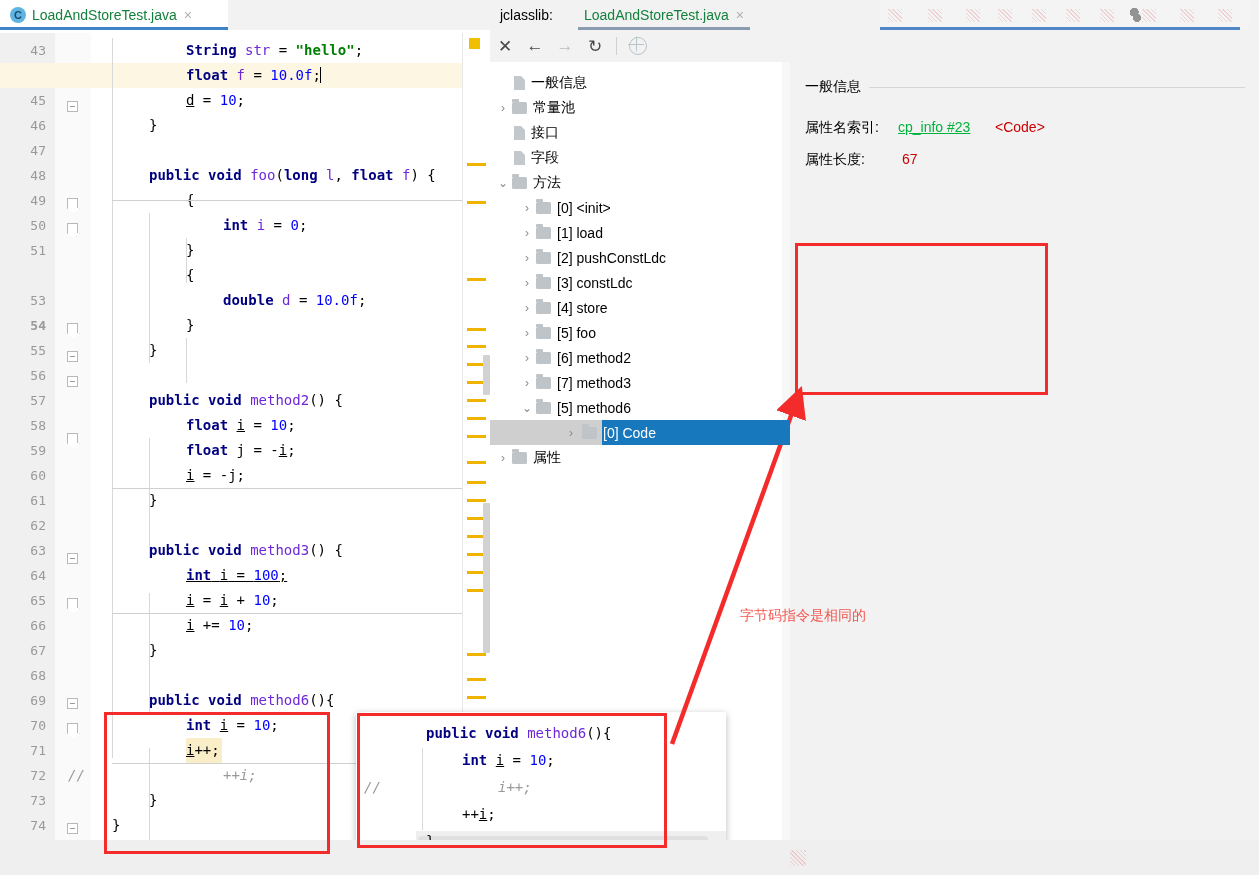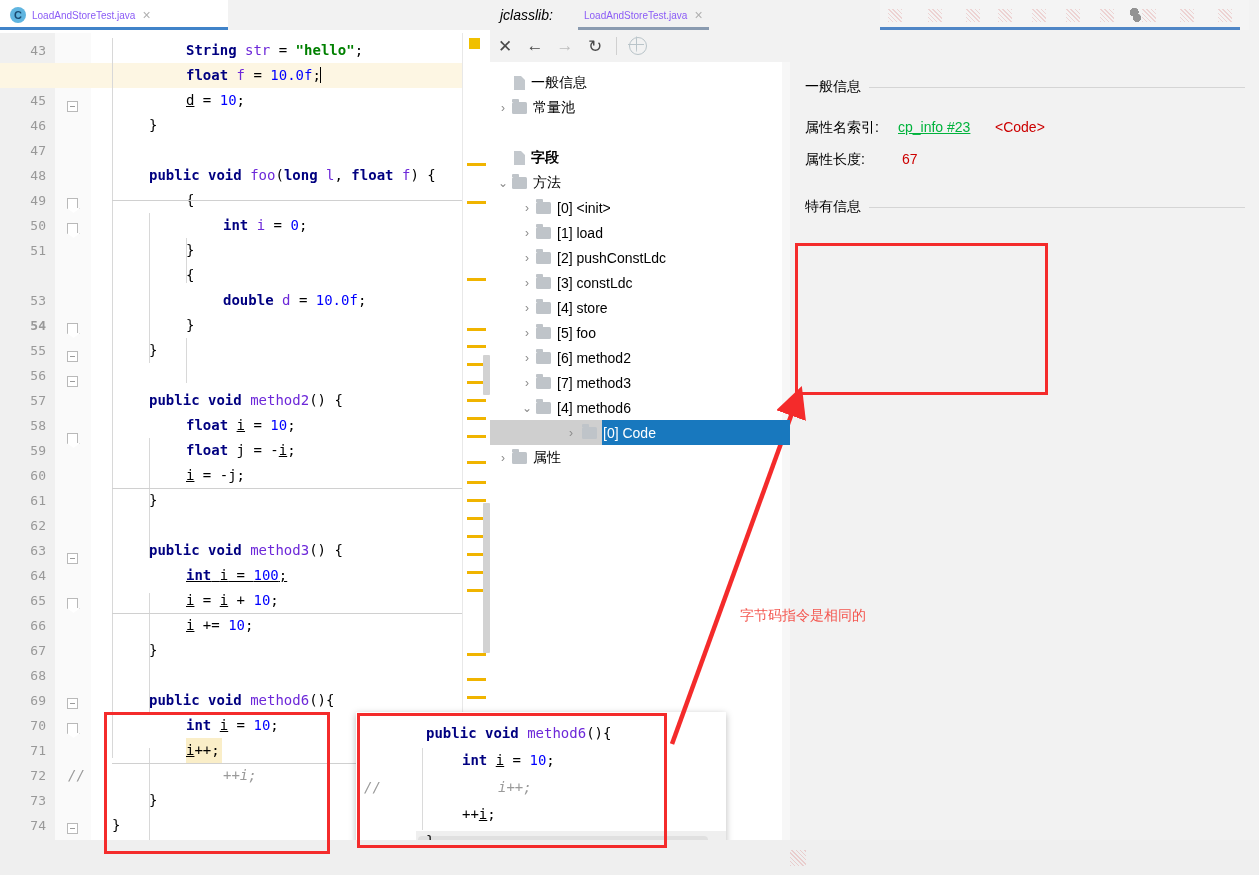--- a/index.html
+++ b/index.html
@@ -20,21 +20,21 @@
   #editor-tab{
     position:absolute;left:0;top:0;width:228px;height:30px;background:#ffffff;
     display:flex;align-items:center;box-sizing:border-box;padding-left:10px;
   }
   #editor-tab .tab-underline{position:absolute;left:0;bottom:0;width:228px;height:3px;background:#4083c9;}
   .tab-ico{
     width:16px;height:16px;border-radius:50%;background:#60b5e0;color:#1a4a70;
     font-size:11px;font-weight:bold;display:flex;align-items:center;justify-content:center;
     margin-right:6px;flex:none;
   }
-  .tab-label{font-size:10px;color:#8b5cf6;white-space:nowrap;}
+  .tab-label{font-size:14px;color:#15803d;white-space:nowrap;}
   .tab-close{margin-left:7px;color:#b0b0b0;font-size:14px;line-height:1;}
 
   #gutter{position:absolute;left:0;top:33px;width:55px;height:842px;background:#f0f0f0;}
   #gutter-fold{position:absolute;left:55px;top:33px;width:36px;height:842px;background:#fafafa;}
   #code-area{position:absolute;left:0;top:33px;width:462px;height:842px;}
   #marker-bar{position:absolute;left:462px;top:33px;width:28px;height:842px;background:#ffffff;border-left:1px solid #e8e8e8;}
 
   .ln{
     position:absolute;left:0;width:46px;text-align:right;
     font-family:"DejaVu Sans Mono","Liberation Mono",monospace;
@@ -66,21 +66,21 @@
     border-left:1px solid #b9b9b9;border-right:1px solid #b9b9b9;background:#fff;
     clip-path:polygon(0 0,100% 0,50% 100%);
   }
   .mk{position:absolute;left:4px;width:19px;height:3px;background:#f0b400;}
   .mk-sq{position:absolute;width:11px;height:11px;background:#f0c000;}
   .sb-thumb{position:absolute;background:#d2d2d2;border-radius:1px;}
 
   
   #jc-pane{position:absolute;left:490px;top:0;width:769px;height:875px;background:#f2f2f2;}
   #jc-tabbar{position:absolute;left:0;top:0;width:769px;height:30px;background:#f2f2f2;}
-  #jc-title{position:absolute;left:10px;top:0;height:30px;line-height:30px;font-size:14px;color:#000;font-style:italic;}
+  #jc-title{position:absolute;left:10px;top:0;height:30px;line-height:30px;font-size:14px;color:#000;}
   #jc-tab{position:absolute;left:88px;top:0;height:30px;display:flex;align-items:center;padding:0 6px;}
   #jc-tab .tab-underline{position:absolute;left:0;bottom:0;right:0;height:3px;background:#8a9bb0;}
   #jc-toolbar{position:absolute;left:0;top:30px;width:769px;height:32px;background:#f2f2f2;display:flex;align-items:center;}
   .tb-btn{width:30px;height:30px;display:flex;align-items:center;justify-content:center;font-size:17px;color:#4a4a4a;}
   .tb-btn.dis{color:#bdbdbd;}
   .tb-sep{width:1px;height:18px;background:#d0d0d0;margin:0 6px;}
   .globe{
     width:16px;height:16px;border-radius:50%;border:1.6px solid #b9c4c9;position:relative;
   }
   .globe::before{content:"";position:absolute;left:-1.6px;top:5.6px;width:16px;height:1.6px;background:#b9c4c9;}
@@ -313,21 +313,26 @@
     <div class="tr" style="top: 8px;">
           <span class="twisty" style="margin-left: 4px;"></span>
           <span class="ic-doc"></span>
           <span class="tr-label">一般信息</span>
         </div>
         <div class="tr" style="top: 33px;">
           <span class="twisty" style="margin-left: 4px;">›</span>
           <span class="ic-folder"></span>
           <span class="tr-label">常量池</span>
         </div>
-        <div class="tr" style="top: 83px; font-weight: bold;">
+        <div class="tr" style="top: 58px;">
+          <span class="twisty" style="margin-left: 4px;"></span>
+          <span class="ic-doc"></span>
+          <span class="tr-label">接口</span>
+        </div>
+        <div class="tr" style="top: 83px;">
           <span class="twisty" style="margin-left: 4px;"></span>
           <span class="ic-doc"></span>
           <span class="tr-label">字段</span>
         </div>
         <div class="tr" style="top: 108px;">
           <span class="twisty" style="margin-left: 4px;">⌄</span>
           <span class="ic-folder"></span>
           <span class="tr-label">方法</span>
         </div>
         <div class="tr" style="top: 133px;">
@@ -366,21 +371,21 @@
           <span class="tr-label">[6] method2</span>
         </div>
         <div class="tr" style="top: 308px;">
           <span class="twisty" style="margin-left: 28px;">›</span>
           <span class="ic-folder"></span>
           <span class="tr-label">[7] method3</span>
         </div>
         <div class="tr" style="top: 333px;">
           <span class="twisty" style="margin-left: 28px;">⌄</span>
           <span class="ic-folder"></span>
-          <span class="tr-label">[4] method6</span>
+          <span class="tr-label">[5] method6</span>
         </div>
         <div style="position: absolute; left: 0px; top: 358px; width: 300px; height: 25px; background: rgb(207, 207, 207); z-index: 0;"></div>
         <div class="tr sel" style="top: 358px; left: 72px; width: 228px; z-index: 1; background: rgb(207, 207, 207);">
           <span class="twisty" style="margin-left: 0px; color: rgb(139, 139, 139); background: rgb(207, 207, 207);">›</span>
           <span class="ic-folder" style="margin-left: 2px; position: relative;"></span>
           <span class="tr-label" style="color: rgb(255, 255, 255); position: relative;">[0] Code</span>
           <div style="position: absolute; left: 40px; top: 0px; width: 188px; height: 25px; background: rgb(24, 120, 190); z-index: -1;"></div>
         </div>
         <div class="tr" style="top: 383px;">
           <span class="twisty" style="margin-left: 4px;">›</span>
@@ -396,24 +401,20 @@
         <span class="ln2"></span>
       </div>
 
       <span class="kv-label" style="left:15px;top:57px;">属性名索引:</span>
       <span class="kv-link" style="left:108px;top:57px;">cp_info #23</span>
       <span class="kv-red" style="left:205px;top:57px;">&lt;Code&gt;</span>
 
       <span class="kv-label" style="left:15px;top:89px;">属性长度:</span>
       <span class="kv-val" style="left:112px;top:89px;">67</span>
 
-      <div class="sec-head" style="left:15px;top:136px;">
-        <span class="t">特有信息</span>
-        <span class="ln2"></span>
-      </div>
     </div>
 
   </div>
 
   <div id="blur-toolbar">
       <div class="blur-ic" style="left: 8px;">
         <i></i>
       </div>
       <div class="blur-ic" style="left: 48px;">
         <i></i>

